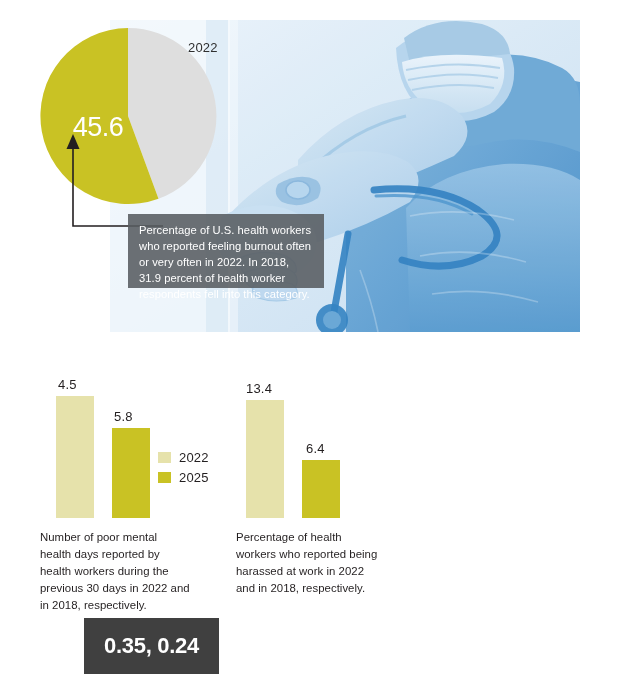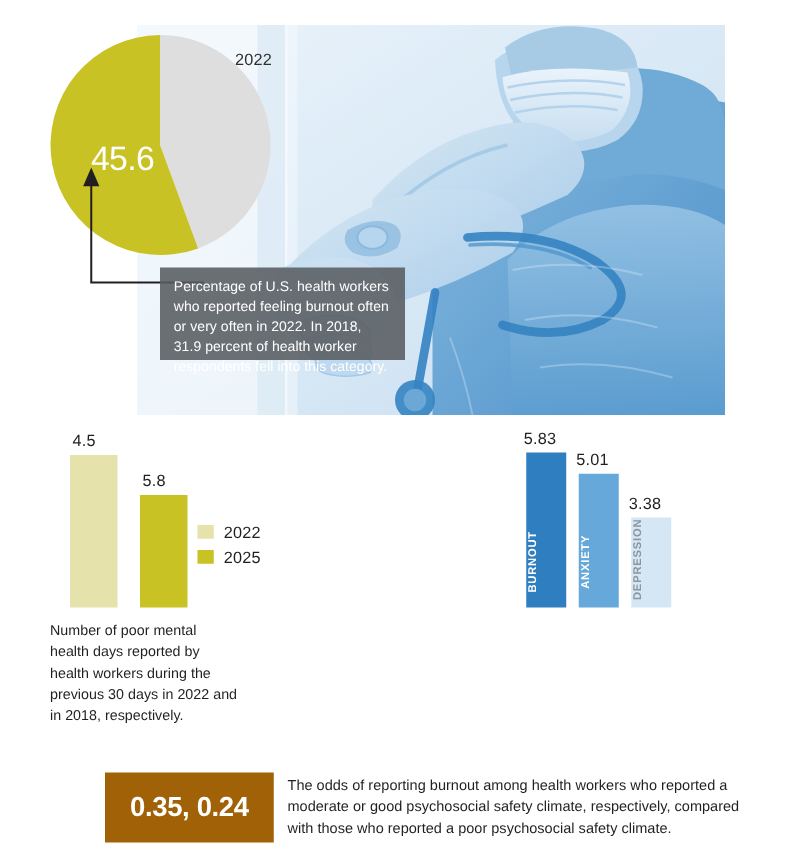--- a/index.html
+++ b/index.html
@@ -68,21 +68,21 @@
     padding: 9px 10px 8px 11px;
     letter-spacing: 0.05px;
   }
 
   
   .panel { position: absolute; }
   .panel-a { left: 40px;  top: 346px; width: 190px; }
   .panel-b { left: 236px; top: 346px; width: 175px; }
   .panel-c { left: 415px; top: 346px; width: 190px; }
 
-  .plot { position: relative; height: 140px; }
+  .plot { position: relative; height: 140px; margin-top: 32px; }
 
   .bar {
     position: absolute;
     bottom: 0;
   }
   .bar-label {
     position: absolute;
     font-size: 13px;
     color: #231f20;
     letter-spacing: 0.2px;
@@ -137,21 +137,21 @@
   
   .banner {
     position: absolute;
     left: 84px; top: 618px;
     width: 518px; height: 56px;
   }
   .banner-box {
     position: absolute;
     left: 0; top: 0;
     width: 135px; height: 56px;
-    background: #a16207;
+    background: #404040;
     color: #ffffff;
     font-size: 22px;
     font-weight: bold;
     letter-spacing: -0.3px;
     display: flex;
     align-items: center;
     justify-content: center;
   }
   .banner-text {
     position: absolute;
@@ -283,38 +283,31 @@
         </div>
         <div class="legend-row">
           <span class="legend-swatch" style="background:#c9c224;"></span>
           <span class="legend-text">2025</span>
         </div>
       </div>
     </div>
     <div class="panel-caption cap-a">Number of poor mental health days reported by health workers during the previous 30 days in 2022 and in 2018, respectively.</div>
   </div>
 
+  <div class="panel panel-b">
+    <div class="plot">
+      <div class="bar" style="left:10px; width:38px; height:118px; background:#e6e2ab;"></div>
+      <div class="bar-label" style="left:10px; bottom:122px;">13.4</div>
+
+      <div class="bar" style="left:66px; width:38px; height:58px; background:#c9c224;"></div>
+      <div class="bar-label" style="left:70px; bottom:62px;">6.4</div>
+    </div>
+    <div class="panel-caption cap-b">Percentage of health workers who reported being harassed at work in 2022 and in 2018, respectively.</div>
+  </div>
 
   <div class="panel panel-c">
-    <div class="plot">
-      <div class="bar" style="left:6px; width:32px; height:124px; background:#2e7ec0;">
-        <span class="vlabel" style="color:#ffffff;">BURNOUT</span>
-      </div>
-      <div class="bar-label" style="left:4px; bottom:128px;">5.83</div>
-
-      <div class="bar" style="left:48px; width:32px; height:107px; background:#66a8da;">
-        <span class="vlabel" style="color:#ffffff;">ANXIETY</span>
-      </div>
-      <div class="bar-label" style="left:46px; bottom:111px;">5.01</div>
-
-      <div class="bar" style="left:90px; width:32px; height:72px; background:#d5e7f5;">
-        <span class="vlabel" style="color:#8c969e;">DEPRESSION</span>
-      </div>
-      <div class="bar-label" style="left:88px; bottom:76px;">3.38</div>
-    </div>
   </div>
 
   <div class="banner">
     <div class="banner-box">0.35, 0.24</div>
-    <div class="banner-text">The odds of reporting burnout among health workers who reported a moderate or good psychosocial safety climate, respectively, compared with those who reported a poor psychosocial safety climate.</div>
   </div>
 
 </div>
 
 </body></html>

